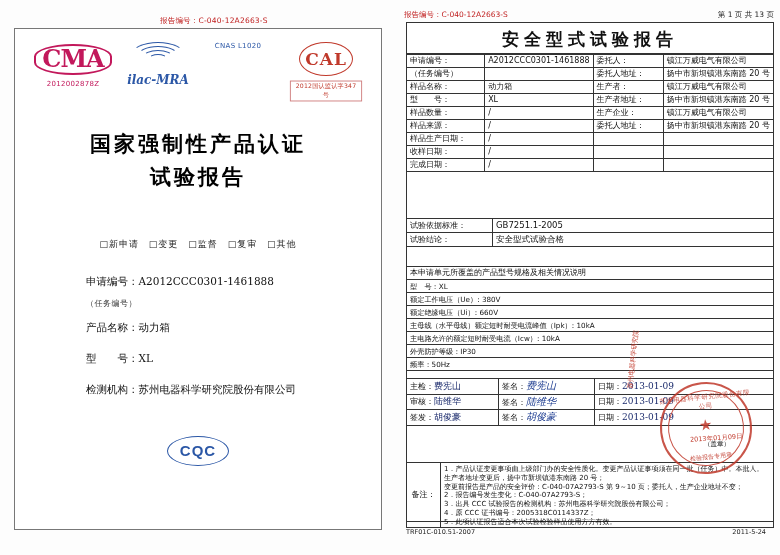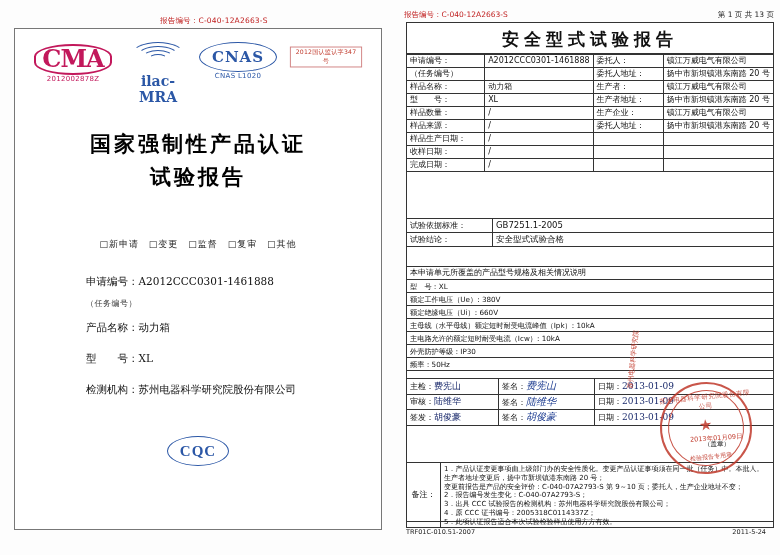--- a/index.html
+++ b/index.html
@@ -56,20 +56,21 @@
     font-weight: bold;
     color: #c2185b;
     letter-spacing: -1px;
     border: 2px solid #c2185b;
     border-radius: 50% / 40%;
     padding: 1px 6px 2px 6px;
     display: inline-block;
     line-height: 1.0;
   }
   .cma-sub {
+    margin-top: 5px;
     font-size: 7px;
     color: #c2185b;
     letter-spacing: 0.3px;
   }
   .ilac-logo { left: 96px; top: 2px; width: 72px; }
   .ilac-arcs {
     width: 56px; height: 30px;
     margin: 0 auto;
     position: relative;
   }
@@ -82,24 +83,25 @@
     border-right-color: transparent;
     border-radius: 50%;
     transform: translateX(-50%);
   }
   .ilac-arcs .a1 { width: 54px; height: 26px; top: 0px; }
   .ilac-arcs .a2 { width: 42px; height: 20px; top: 4px; }
   .ilac-arcs .a3 { width: 30px; height: 14px; top: 8px; }
   .ilac-arcs .a4 { width: 18px; height: 9px; top: 12px; }
   .ilac-text {
     font-family: "DejaVu Serif", serif;
-    font-size: 14px;
+    font-size: 12px;
     font-weight: bold;
     color: #2b57a6;
     margin-top: 1px;
+    font-style: italic;
   }
   .cnas-logo { left: 168px; top: 2px; width: 88px; }
   .cnas-oval {
     border: 1.6px solid #2b57a6;
     border-radius: 50%;
     width: 78px; height: 30px;
     margin: 0 auto;
     font-family: "DejaVu Serif", serif;
     font-size: 15px;
     font-weight: bold;
@@ -184,21 +186,21 @@
     left: 0; top: 420px;
     width: 380px;
     text-align: center;
   }
   #cqc .oval {
     display: inline-block;
     width: 62px; height: 30px;
     border: 1.5px solid #2b57a6;
     border-radius: 50%;
     color: #2b57a6;
-    font-family: Liberation Serif, serif;
+    font-family: Liberation Sans, sans-serif;
     font-weight: bold;
     font-size: 15px;
     line-height: 28px;
     letter-spacing: 1px;
   }
 
   
   #right-sheet {
     position: absolute;
     left: 404px; top: 10px;
@@ -385,25 +387,25 @@
         <div class="ilac-arcs">
           <div class="arc a1"></div>
           <div class="arc a2"></div>
           <div class="arc a3"></div>
           <div class="arc a4"></div>
         </div>
         <div class="ilac-text">ilac-MRA</div>
       </div>
 
       <div class="logo cnas-logo">
-        <div class="cnas-oval">CNAS</div>
         <div class="cnas-sub">CNAS L1020</div>
       </div>
 
       <div class="logo cal-logo">
+        <div class="cal-circle">CAL</div>
         <div class="cal-sub">2012国认监认字347号</div>
       </div>
 
     </div>
 
     <div id="left-title">
       <div>国家强制性产品认证</div>
       <div>试验报告</div>
     </div>
 

